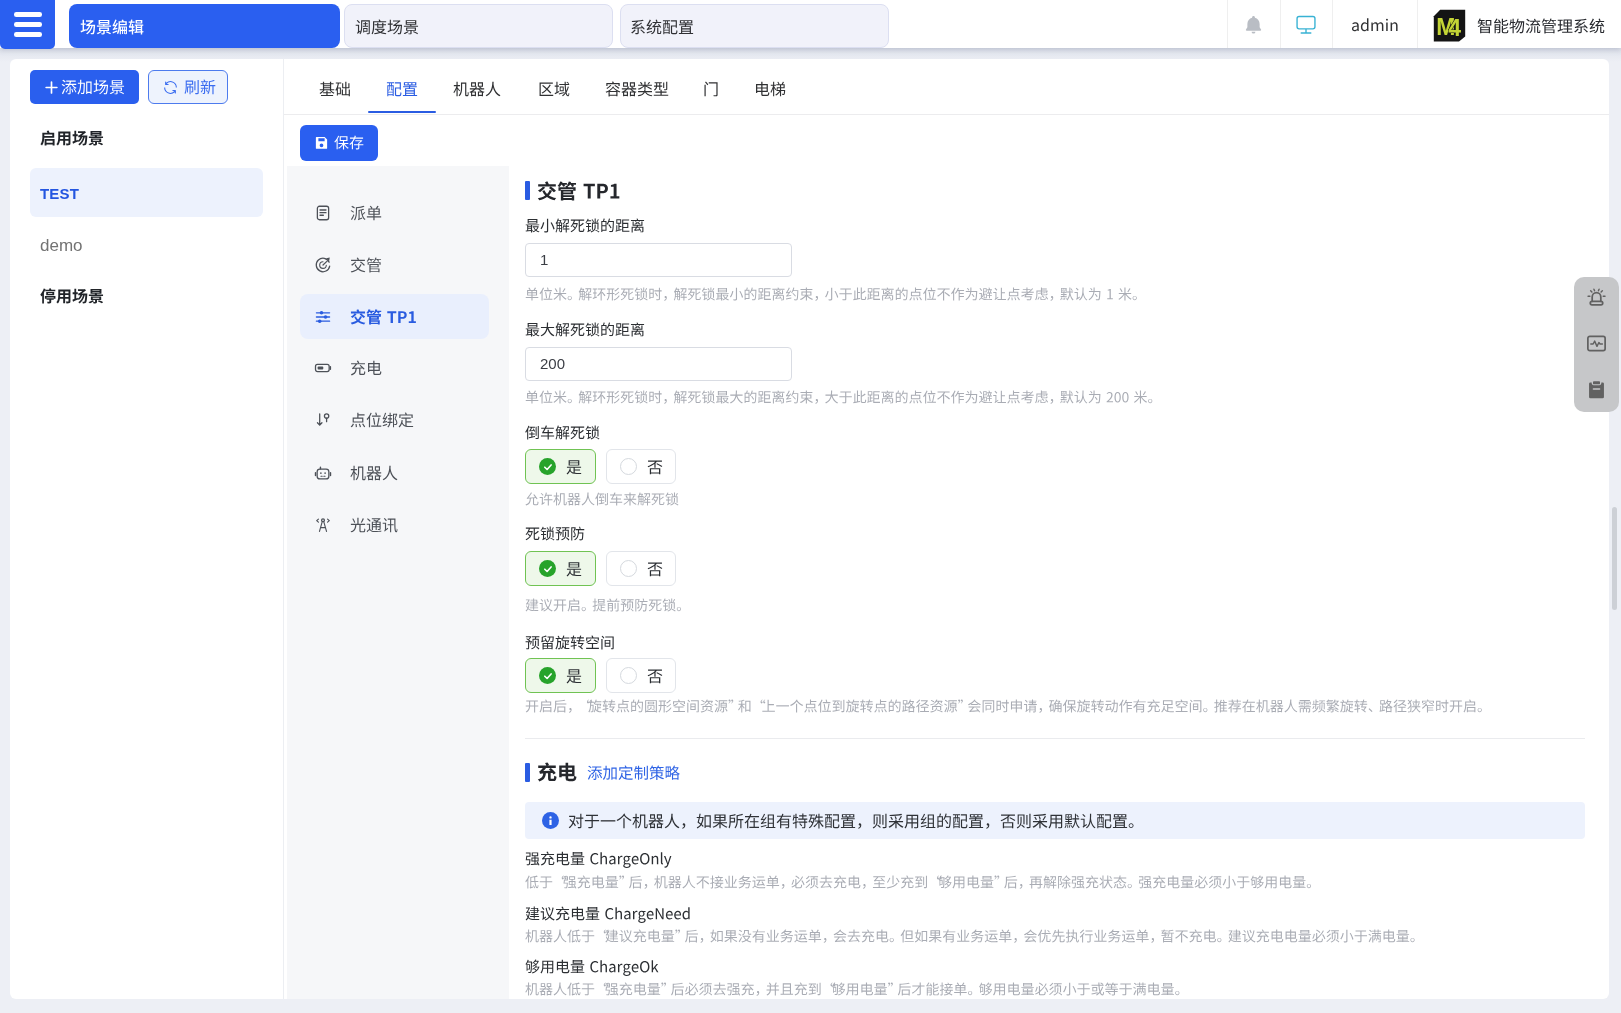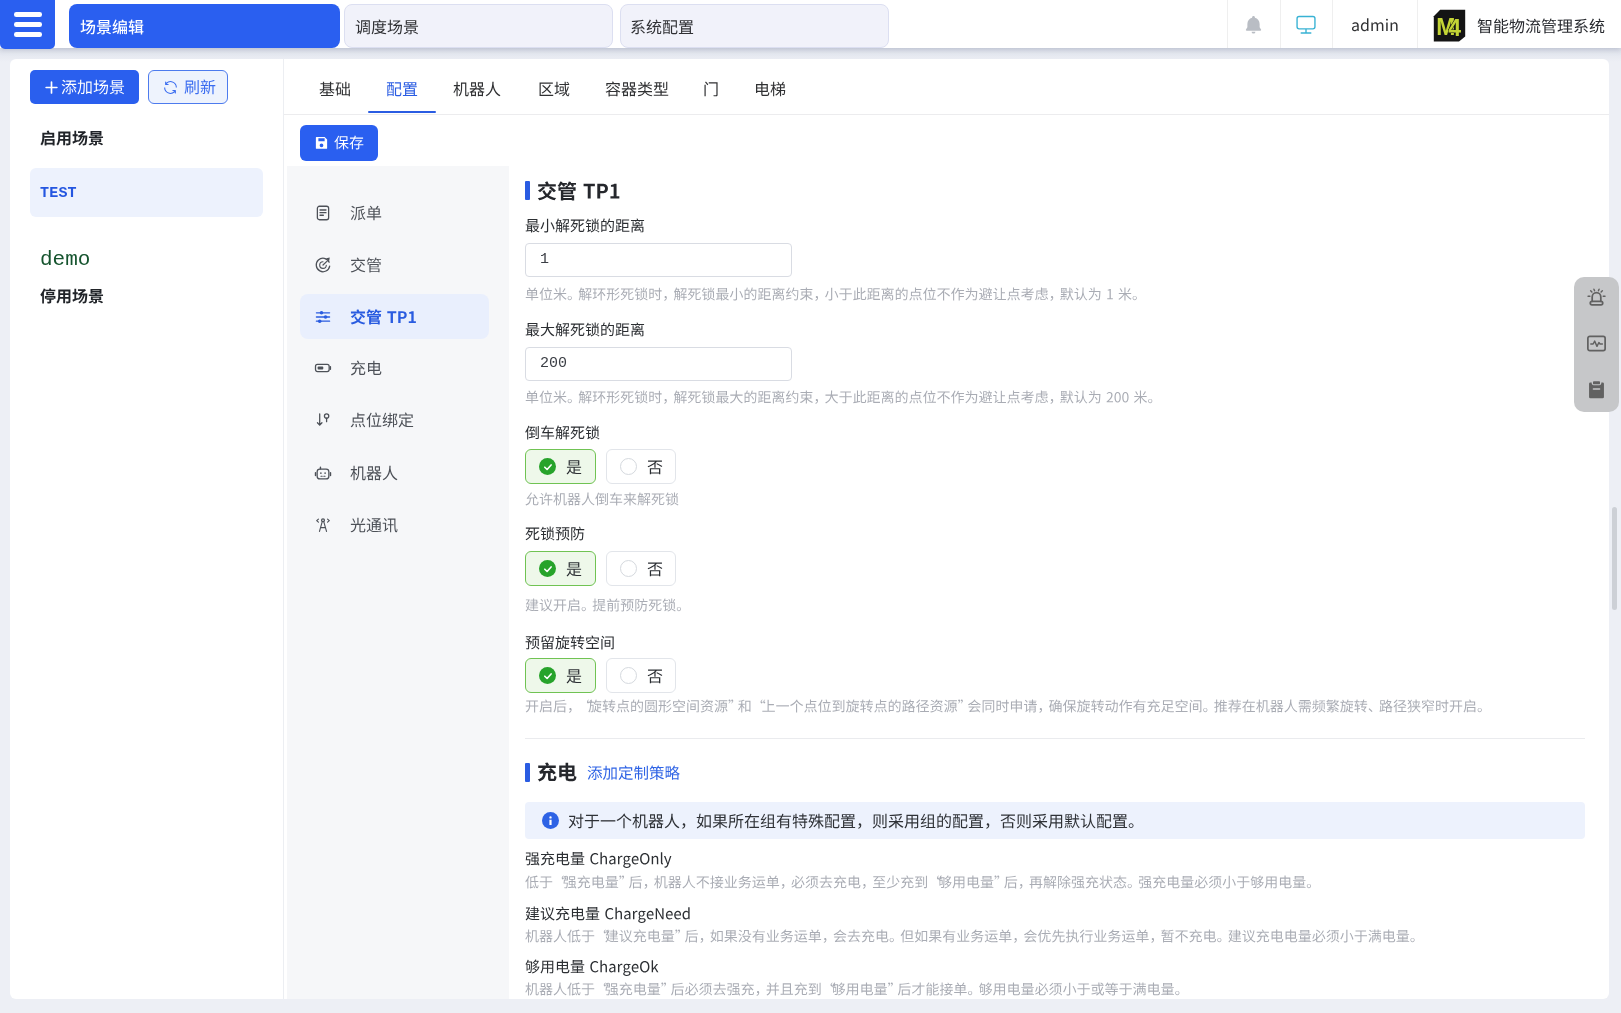--- a/index.html
+++ b/index.html
@@ -9,21 +9,21 @@
 .vsep{position:absolute;top:0;width:1px;height:48px;background:#efefef}
 .hamb{position:absolute;left:0;top:0;width:55px;height:49px;background:#2a5ff0;border-radius:0 0 5px 5px;z-index:5}
 .hamb i{position:absolute;left:13.5px;width:28px;height:4.6px;background:#fff;border-radius:2.3px}
 .toptab{position:absolute;top:4px;height:44px;border-radius:8px}
 .panel{position:absolute;background:#fff}
 .input{position:absolute;width:267px;height:34px;border:1px solid #d9dce3;border-radius:4px;background:#fff}
 .radio{position:absolute;height:35px;border-radius:6px}
 .r-yes{width:71px;border:1px solid #70c353;background:#eef8ea}
 .r-no{width:70px;border:1px solid #e2e5ea;background:#fff}
 .ckc{position:absolute;width:17px;height:17px;border-radius:50%}
-.lat{position:absolute;font-family:Liberation Mono, monospace}
+.lat{position:absolute;font-family:Liberation Sans, sans-serif}
 </style></head><body>
 <div class="abs" style="left:0;top:48px;width:1621px;height:965px;background:linear-gradient(#dfe3ec,#edeff5 14px)"></div>
 <div class="panel" style="left:10px;top:59px;width:273px;height:940px;border-radius:6px 0 0 6px"></div>
 <div class="panel" style="left:283px;top:59px;width:1326px;height:940px;border-radius:0 6px 6px 0;border-left:1px solid #eceef2"></div>
 <div class="navbar"></div>
 <div class="toptab" style="left:69px;width:271px;background:#2a5ff0"></div>
 <div class="toptab" style="left:344px;width:269px;background:#f1f2fa;border:1px solid #dcdff1"></div>
 <div class="toptab" style="left:620px;width:269px;background:#f1f2fa;border:1px solid #dcdff1"></div>
 <svg class="tr " style="left:80.0px;top:18.5px" width="64.0" height="16" viewBox="0 -880 4000 1000" fill="#fff">
     <use href="#gm573a"></use>
@@ -100,21 +100,21 @@
     <use href="#gr65b0" x="1000"></use>
   </svg>
 <svg class="tr " style="left:40.0px;top:130.0px" width="64.0" height="16" viewBox="0 -880 4000 1000" fill="#212429">
     <use href="#gb542f"></use>
     <use href="#gb7528" x="1000"></use>
     <use href="#gb573a" x="2000"></use>
     <use href="#gb666f" x="3000"></use>
   </svg>
 <div class="abs" style="left:30px;top:168px;width:233px;height:49px;background:#edf2fd;border-radius:6px"></div>
 <div class="lat" style="left:40px;top:184.5px;font-size:15px;font-weight:bold;color:#2456e0;letter-spacing:.2px">TEST</div>
-<div class="lat" style="left:40px;top:248px;font-size:21px;color:#14532d">demo</div>
+<div class="lat" style="left:40px;top:236px;font-size:17px;color:#737373">demo</div>
 <svg class="tr " style="left:40.0px;top:287.5px" width="64.0" height="16" viewBox="0 -880 4000 1000" fill="#212429">
     <use href="#gb505c"></use>
     <use href="#gb7528" x="1000"></use>
     <use href="#gb573a" x="2000"></use>
     <use href="#gb666f" x="3000"></use>
   </svg>
 <svg class="tr " style="left:318.5px;top:80.5px" width="32.0" height="16" viewBox="0 -880 2000 1000" fill="#303133">
     <use href="#gr57fa"></use>
     <use href="#gr7840" x="1000"></use>
   </svg>

